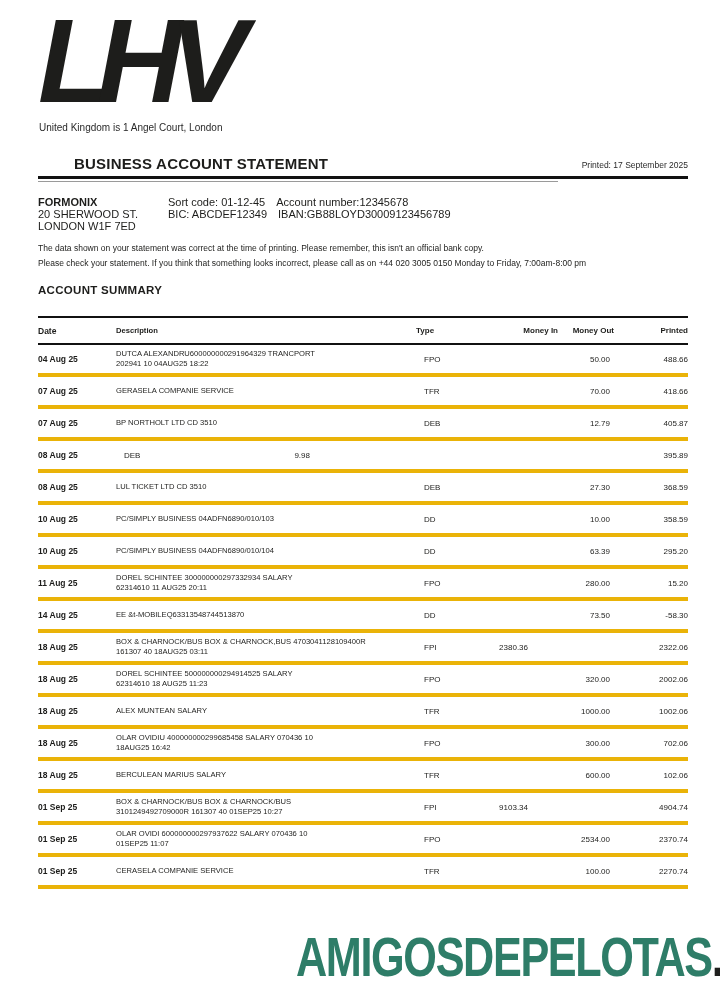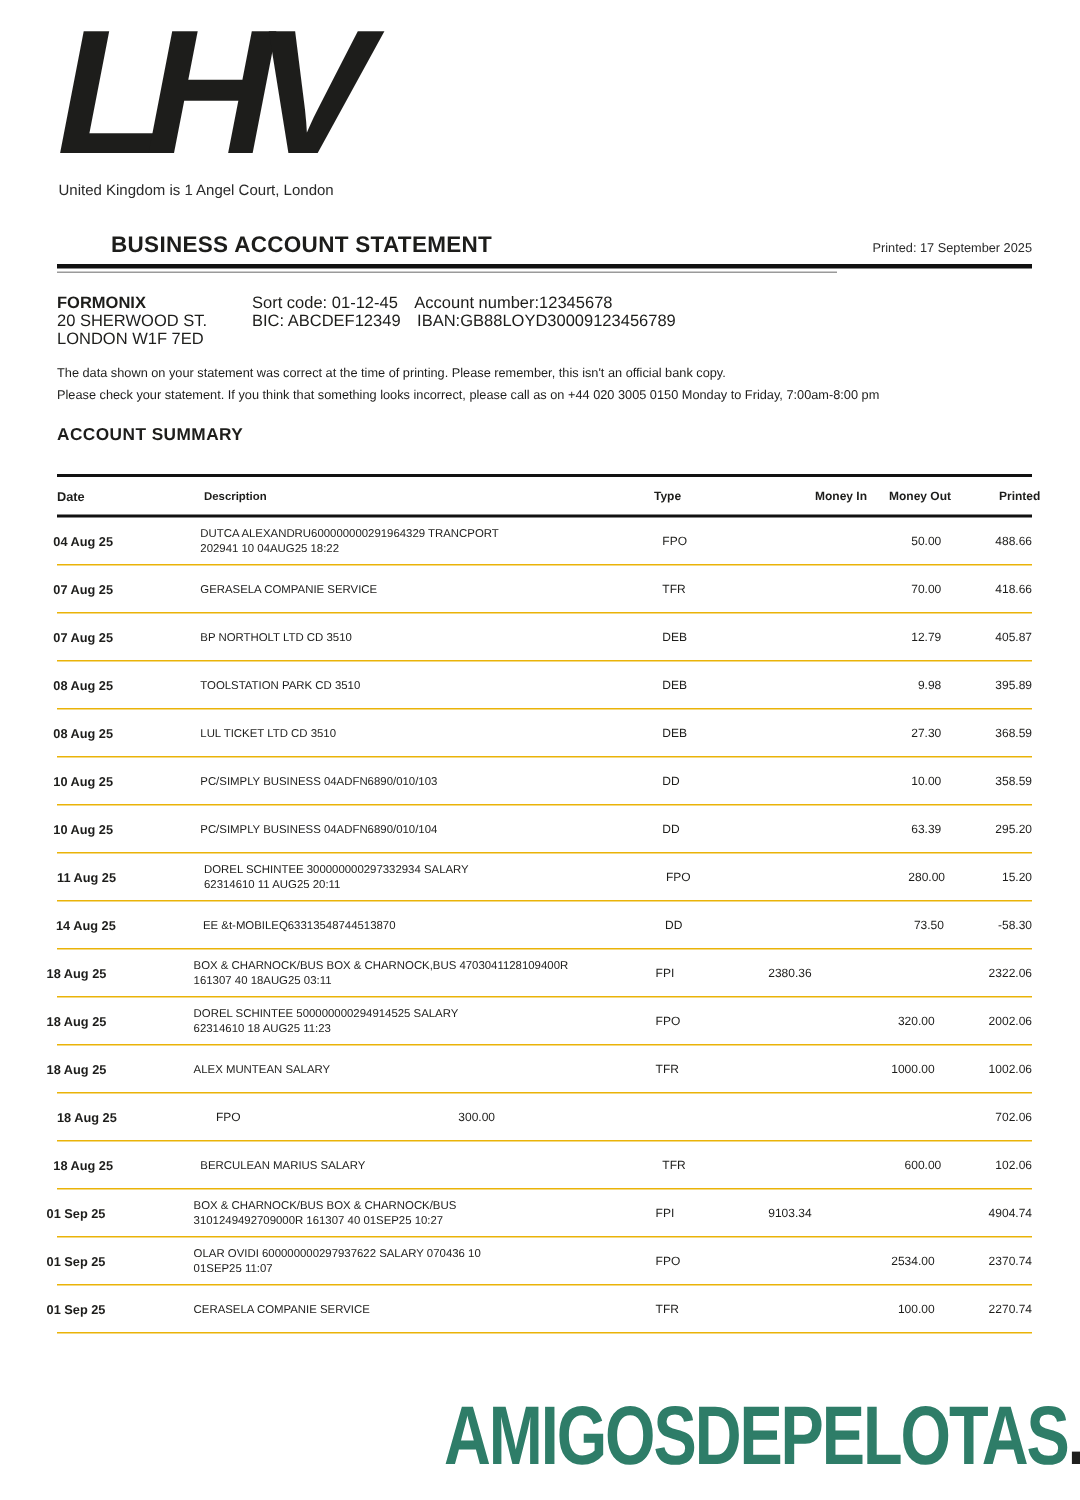--- a/index.html
+++ b/index.html
@@ -38,24 +38,24 @@
   .summary-heading { position:absolute; left:38px; top:284px; font-size:11.5px; font-weight:bold; letter-spacing:0.3px; }
 
   .table { position:absolute; left:38px; right:32px; top:316px; }
   .thead {
     display:flex; align-items:center;
     border-top:2px solid #111; border-bottom:2px solid #111;
     height:29px; font-size:10.5px; font-weight:bold;
   }
   .trow {
     display:flex; align-items:center;
-    border-bottom:1px solid #eab308;
+    border-bottom:4px solid #eab308;
     min-height:32px; padding:3px 0;justify-content:flex-end;
   }
-  .c-date    { width:98px;  flex:none; font-size:8.5px; font-weight:bold; }
+  .c-date    { width:78px;  flex:none; font-size:8.5px; font-weight:bold; }
   .c-desc    { width:300px; flex:none; font-size:7.6px; line-height:10px; padding-right:8px; }
   .c-type    { width:56px;  flex:none; font-size:8px; text-align:left; padding-left:8px; }
   .c-in      { width:86px;  flex:none; font-size:8px; text-align:right; padding-right:30px; }
   .c-out     { width:88px;  flex:none; font-size:8px; text-align:right; padding-right:36px; }
   .c-bal     { flex:1; font-size:8px; text-align:right; }
   .thead .c-type { padding-left:0; }
   .thead .c-in  { padding-right:0; }
   .thead .c-out { padding-right:32px; }
   .thead .c-bal { padding-right:0; }
 
@@ -147,23 +147,20 @@
           <div class="c-desc">
             <div>BP NORTHOLT LTD CD 3510</div>
           </div>
           <div class="c-type">DEB</div>
           <div class="c-in"></div>
           <div class="c-out">12.79</div>
           <div class="c-bal">405.87</div>
         </div>
         <div class="trow">
           <div class="c-date">08 Aug 25</div>
-          <div class="c-desc">
-            <div>TOOLSTATION PARK CD 3510</div>
-          </div>
           <div class="c-type">DEB</div>
           <div class="c-in"></div>
           <div class="c-out">9.98</div>
           <div class="c-bal">395.89</div>
         </div>
         <div class="trow">
           <div class="c-date">08 Aug 25</div>
           <div class="c-desc">
             <div>LUL TICKET LTD CD 3510</div>
           </div>
@@ -240,20 +237,24 @@
           <div class="c-desc">
             <div>ALEX MUNTEAN SALARY</div>
           </div>
           <div class="c-type">TFR</div>
           <div class="c-in"></div>
           <div class="c-out">1000.00</div>
           <div class="c-bal">1002.06</div>
         </div>
         <div class="trow">
           <div class="c-date">18 Aug 25</div>
+          <div class="c-desc">
+            <div>OLAR OVIDIU 400000000299685458 SALARY 070436 10</div>
+            <div>18AUG25 16:42</div>
+          </div>
           <div class="c-type">FPO</div>
           <div class="c-in"></div>
           <div class="c-out">300.00</div>
           <div class="c-bal">702.06</div>
         </div>
         <div class="trow">
           <div class="c-date">18 Aug 25</div>
           <div class="c-desc">
             <div>BERCULEAN MARIUS SALARY</div>
           </div>

